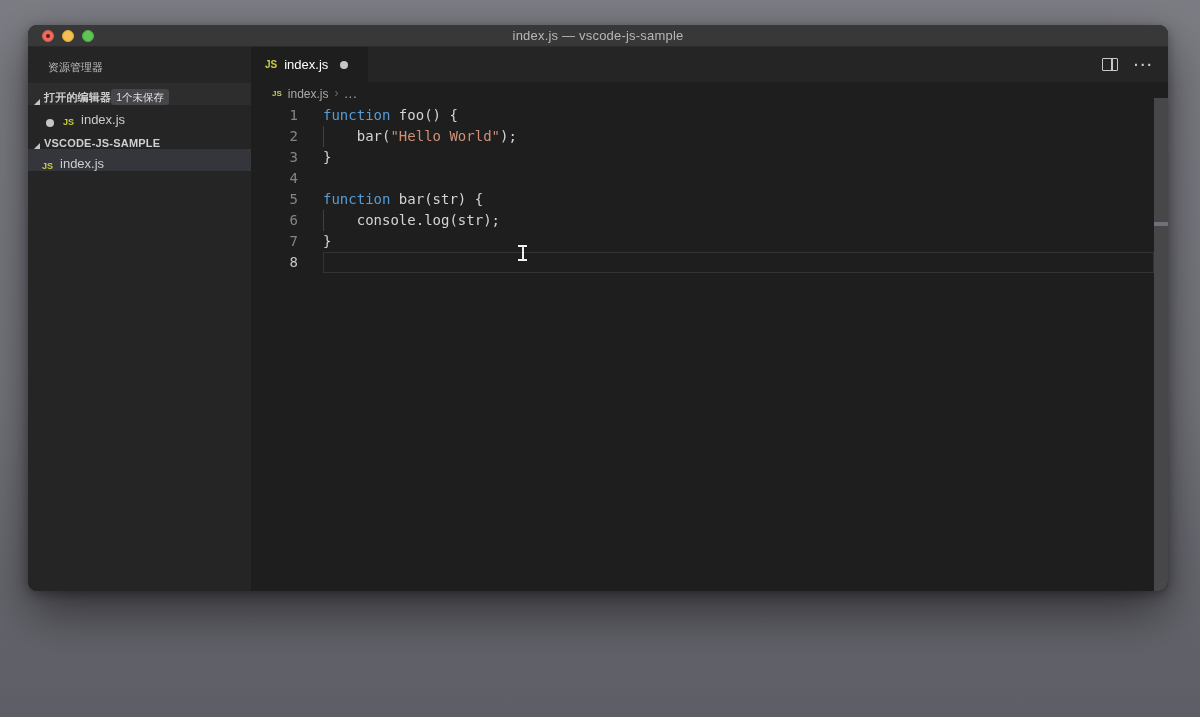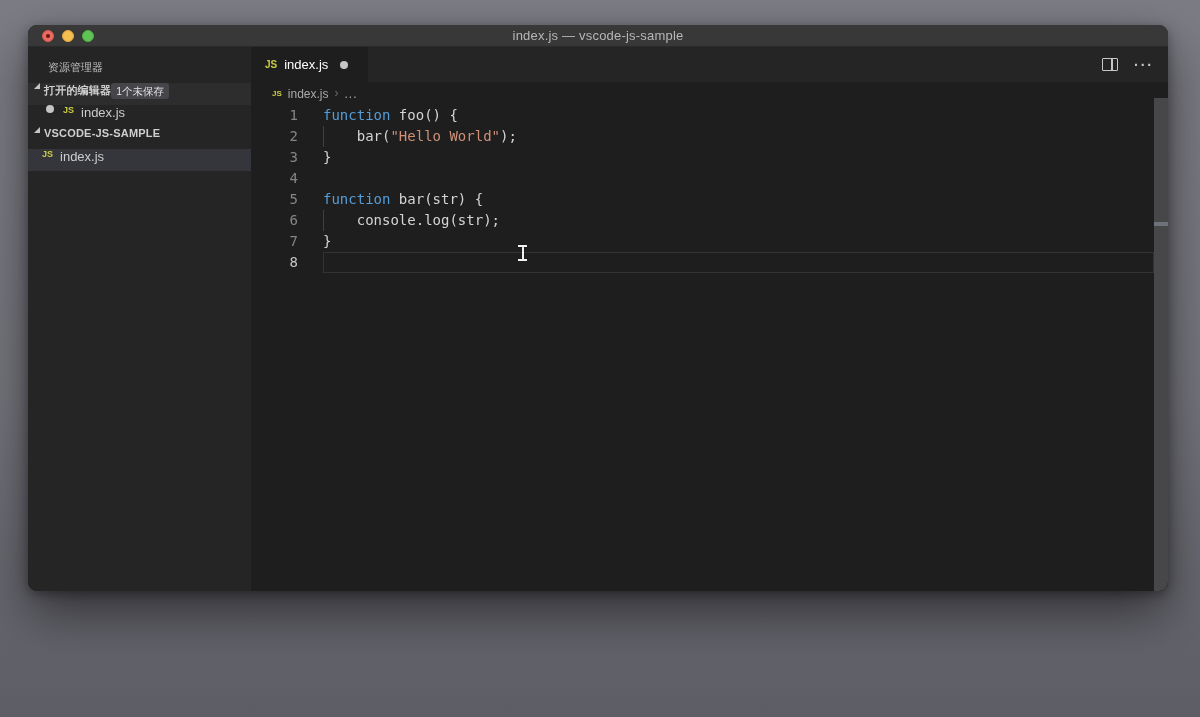--- a/index.html
+++ b/index.html
@@ -24,21 +24,21 @@
   .traffic { position:absolute; left:14px; top:0; height:22px; display:flex; align-items:center; gap:8px; }
   .tl { width:12px; height:12px; border-radius:50%; display:inline-flex; align-items:center; justify-content:center; }
   .tl.red   { background:#ee6a5f; border:1px solid #d55f55; }
   .tl.yellow{ background:#f5bf4f; border:1px solid #dfab42; }
   .tl.green { background:#5fc454; border:1px solid #4fb044; }
   .tl-dot { width:4px; height:4px; border-radius:50%; background:#63180f; }
   
   .wbody { display:flex; height:650px; }
   .sidebar { width:223px; background:#252526; display:flex; flex-direction:column; flex-shrink:0; }
   .sidebar-title { padding:13px 0 0 20px; height:36px; font-size:11px; color:#bbbbbb; }
-  .row { height:22px; display:flex; align-items:flex-start; flex-shrink:0; cursor:pointer; }
+  .row { height:22px; display:flex; align-items:flex-end; flex-shrink:0; cursor:pointer; }
   .row.header { background:#2d2d2e; padding-left:6px; }
   .row.plainhdr { padding-left:6px; }
   .hdr-label { font-size:11px; font-weight:bold; color:#cfcfcf; margin-left:4px; letter-spacing:.2px; }
   .badge {
     background:#45454a; color:#e2e2e2; font-size:10.5px;
     padding:1.5px 5px; border-radius:3px; line-height:1.2;
   }
   .twisty-open {
     width:0; height:0; display:inline-block;
     border-left:6px solid transparent; border-bottom:6px solid #c5c5c5;

